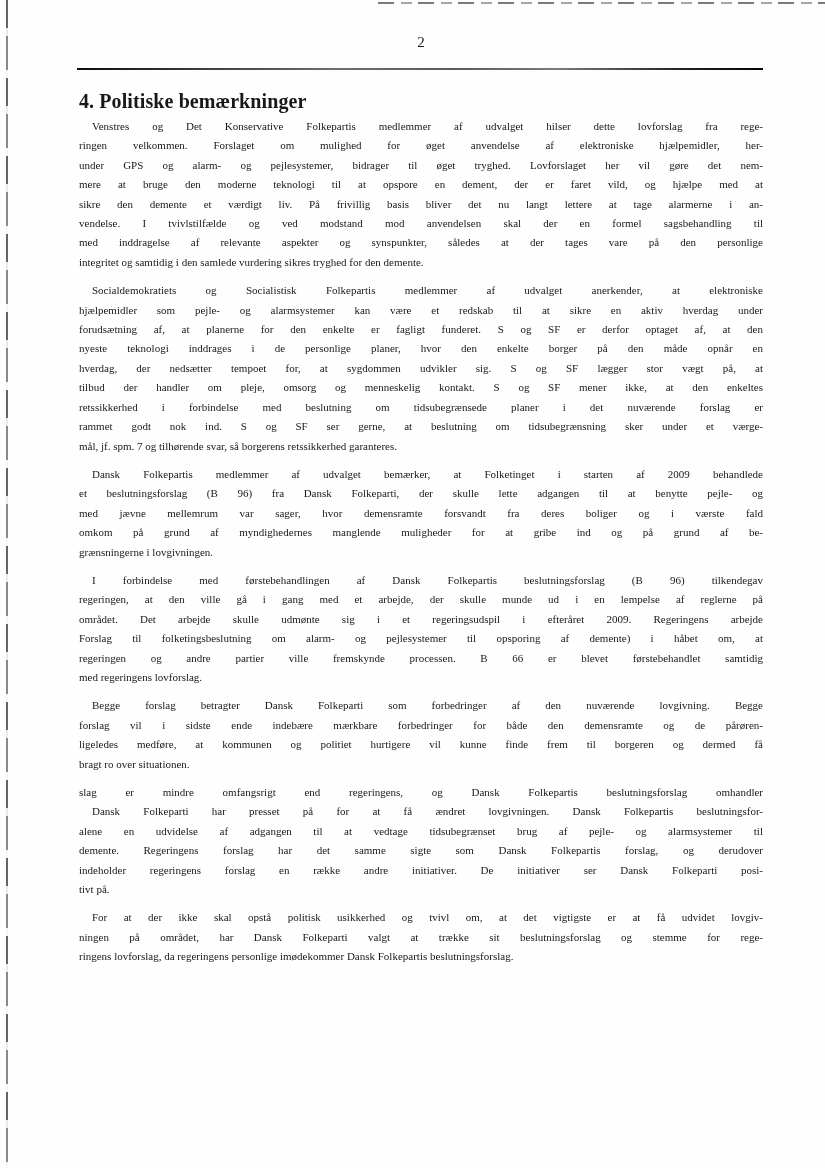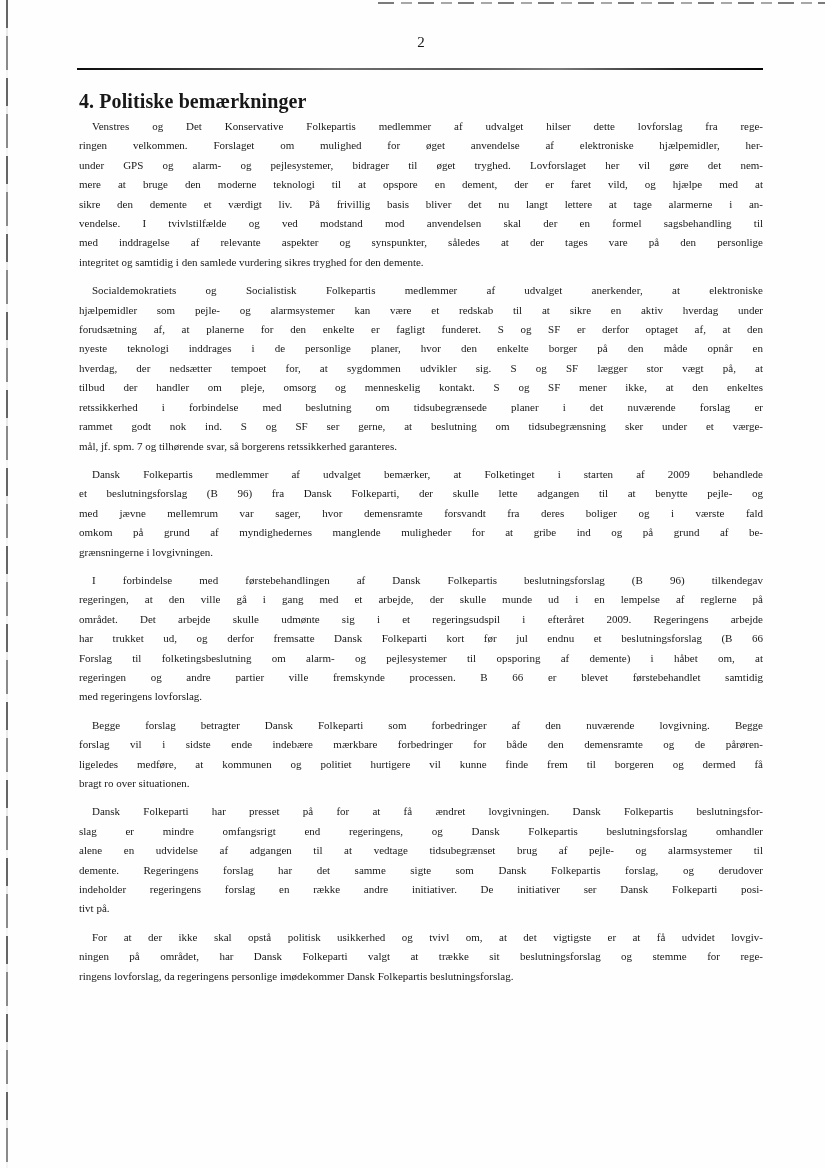--- a/index.html
+++ b/index.html
@@ -126,34 +126,33 @@
           <div class="line first">Dansk Folkepartis medlemmer af udvalget bemærker, at Folketinget i starten af 2009 behandlede</div>
           <div class="line">et beslutningsforslag (B 96) fra Dansk Folkeparti, der skulle lette adgangen til at benytte pejle- og</div>
           <div class="line">med jævne mellemrum var sager, hvor demensramte forsvandt fra deres boliger og i værste fald</div>
           <div class="line">omkom på grund af myndighedernes manglende muligheder for at gribe ind og på grund af be-</div>
           <div class="line last">grænsningerne i lovgivningen.</div>
         </div>
         <div class="para">
           <div class="line first">I forbindelse med førstebehandlingen af Dansk Folkepartis beslutningsforslag (B 96) tilkendegav</div>
           <div class="line">regeringen, at den ville gå i gang med et arbejde, der skulle munde ud i en lempelse af reglerne på</div>
           <div class="line">området. Det arbejde skulle udmønte sig i et regeringsudspil i efteråret 2009. Regeringens arbejde</div>
-          <div class="line">har trukket ud, og derfor fremsatte Dansk Folkeparti kort før jul endnu et beslutningsforslag (B 66</div>
           <div class="line">Forslag til folketingsbeslutning om alarm- og pejlesystemer til opsporing af demente) i håbet om, at</div>
           <div class="line">regeringen og andre partier ville fremskynde processen. B 66 er blevet førstebehandlet samtidig</div>
           <div class="line last">med regeringens lovforslag.</div>
         </div>
         <div class="para">
           <div class="line first">Begge forslag betragter Dansk Folkeparti som forbedringer af den nuværende lovgivning. Begge</div>
           <div class="line">forslag vil i sidste ende indebære mærkbare forbedringer for både den demensramte og de pårøren-</div>
           <div class="line">ligeledes medføre, at kommunen og politiet hurtigere vil kunne finde frem til borgeren og dermed få</div>
           <div class="line last">bragt ro over situationen.</div>
         </div>
         <div class="para">
+          <div class="line">slag er mindre omfangsrigt end regeringens, og Dansk Folkepartis beslutningsforslag omhandler</div>
           <div class="line first">Dansk Folkeparti har presset på for at få ændret lovgivningen. Dansk Folkepartis beslutningsfor-</div>
-          <div class="line">slag er mindre omfangsrigt end regeringens, og Dansk Folkepartis beslutningsforslag omhandler</div>
           <div class="line">alene en udvidelse af adgangen til at vedtage tidsubegrænset brug af pejle- og alarmsystemer til</div>
           <div class="line">demente. Regeringens forslag har det samme sigte som Dansk Folkepartis forslag, og derudover</div>
           <div class="line">indeholder regeringens forslag en række andre initiativer. De initiativer ser Dansk Folkeparti posi-</div>
           <div class="line last">tivt på.</div>
         </div>
         <div class="para">
           <div class="line first">For at der ikke skal opstå politisk usikkerhed og tvivl om, at det vigtigste er at få udvidet lovgiv-</div>
           <div class="line">ningen på området, har Dansk Folkeparti valgt at trække sit beslutningsforslag og stemme for rege-</div>
           <div class="line last">ringens lovforslag, da regeringens personlige imødekommer Dansk Folkepartis beslutningsforslag.</div>
         </div>

